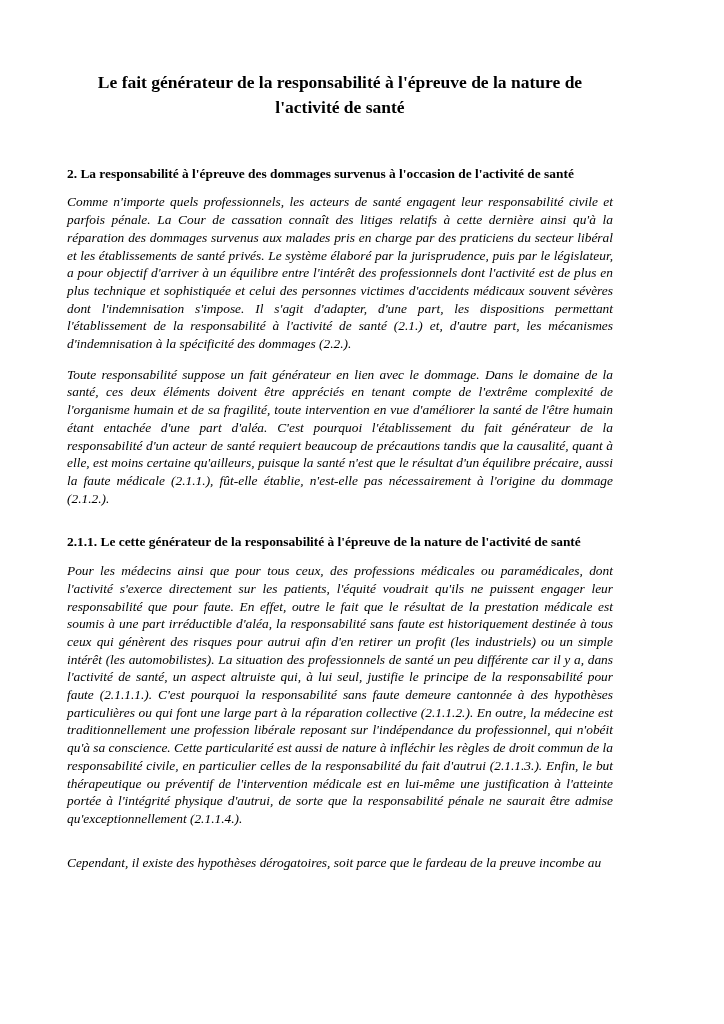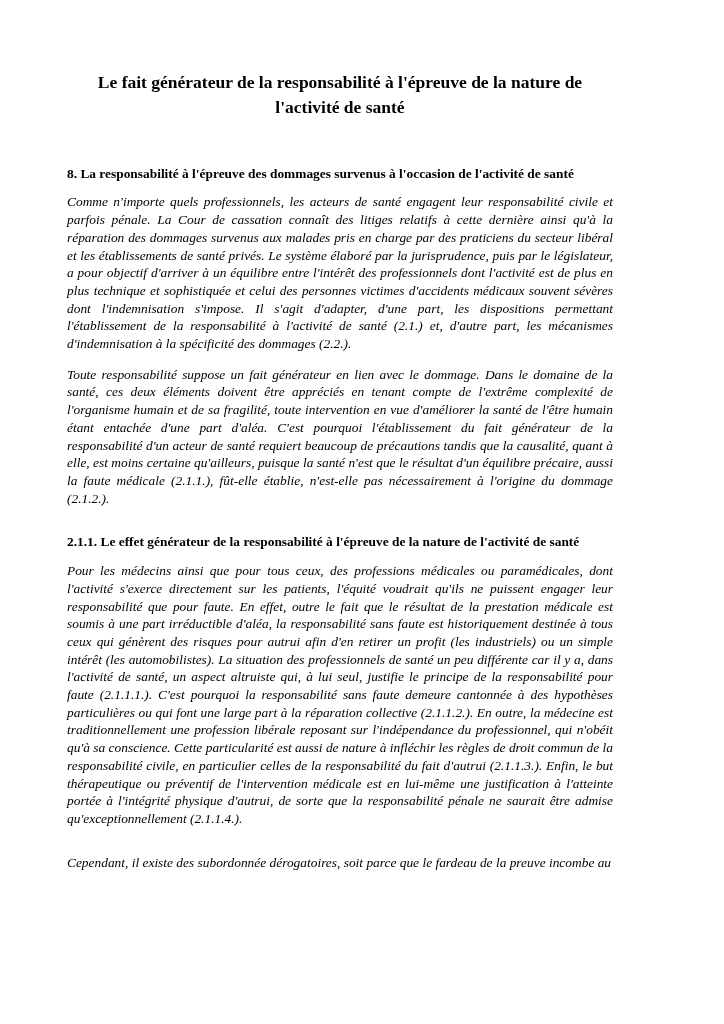--- a/index.html
+++ b/index.html
@@ -41,30 +41,30 @@
   .section.spaced { margin-top: 26px; }
 </style>
 </head>
 <body>
 
 <div class="page">
 
   <h1 class="doc-title">Le fait générateur de la responsabilité à l'épreuve de la nature de l'activité de santé</h1>
 
   <div class="section">
-    <h2 class="section-heading">8. La responsabilité à l'épreuve des dommages survenus à l'occasion de l'activité de santé</h2>
+    <h2 class="section-heading">2. La responsabilité à l'épreuve des dommages survenus à l'occasion de l'activité de santé</h2>
     <p class="para">Comme n'importe quels professionnels, les acteurs de santé engagent leur responsabilité civile et parfois pénale. La Cour de cassation connaît des litiges relatifs à cette dernière ainsi qu'à la réparation des dommages survenus aux malades pris en charge par des praticiens du secteur libéral et les établissements de santé privés. Le système élaboré par la jurisprudence, puis par le législateur, a pour objectif d'arriver à un équilibre entre l'intérêt des professionnels dont l'activité est de plus en plus technique et sophistiquée et celui des personnes victimes d'accidents médicaux souvent sévères dont l'indemnisation s'impose. Il s'agit d'adapter, d'une part, les dispositions permettant l'établissement de la responsabilité à l'activité de santé (2.1.) et, d'autre part, les mécanismes d'indemnisation à la spécificité des dommages (2.2.).</p>
   </div>
 
   <div class="section">
     <p class="para">Toute responsabilité suppose un fait générateur en lien avec le dommage. Dans le domaine de la santé, ces deux éléments doivent être appréciés en tenant compte de l'extrême complexité de l'organisme humain et de sa fragilité, toute intervention en vue d'améliorer la santé de l'être humain étant entachée d'une part d'aléa. C'est pourquoi l'établissement du fait générateur de la responsabilité d'un acteur de santé requiert beaucoup de précautions tandis que la causalité, quant à elle, est moins certaine qu'ailleurs, puisque la santé n'est que le résultat d'un équilibre précaire, aussi la faute médicale (2.1.1.), fût-elle établie, n'est-elle pas nécessairement à l'origine du dommage (2.1.2.).</p>
   </div>
 
   <div class="section spaced">
-    <h2 class="section-heading">2.1.1. Le effet générateur de la responsabilité à l'épreuve de la nature de l'activité de santé</h2>
+    <h2 class="section-heading">2.1.1. Le cette générateur de la responsabilité à l'épreuve de la nature de l'activité de santé</h2>
     <p class="para">Pour les médecins ainsi que pour tous ceux, des professions médicales ou paramédicales, dont l'activité s'exerce directement sur les patients, l'équité voudrait qu'ils ne puissent engager leur responsabilité que pour faute. En effet, outre le fait que le résultat de la prestation médicale est soumis à une part irréductible d'aléa, la responsabilité sans faute est historiquement destinée à tous ceux qui génèrent des risques pour autrui afin d'en retirer un profit (les industriels) ou un simple intérêt (les automobilistes). La situation des professionnels de santé un peu différente car il y a, dans l'activité de santé, un aspect altruiste qui, à lui seul, justifie le principe de la responsabilité pour faute (2.1.1.1.). C'est pourquoi la responsabilité sans faute demeure cantonnée à des hypothèses particulières ou qui font une large part à la réparation collective (2.1.1.2.). En outre, la médecine est traditionnellement une profession libérale reposant sur l'indépendance du professionnel, qui n'obéit qu'à sa conscience. Cette particularité est aussi de nature à infléchir les règles de droit commun de la responsabilité civile, en particulier celles de la responsabilité du fait d'autrui (2.1.1.3.). Enfin, le but thérapeutique ou préventif de l'intervention médicale est en lui-même une justification à l'atteinte portée à l'intégrité physique d'autrui, de sorte que la responsabilité pénale ne saurait être admise qu'exceptionnellement (2.1.1.4.).</p>
   </div>
 
   <div class="section spaced">
-    <p class="para">Cependant, il existe des subordonnée dérogatoires, soit parce que le fardeau de la preuve incombe au</p>
+    <p class="para">Cependant, il existe des hypothèses dérogatoires, soit parce que le fardeau de la preuve incombe au</p>
   </div>
 
 </div>
 
 </body></html>

